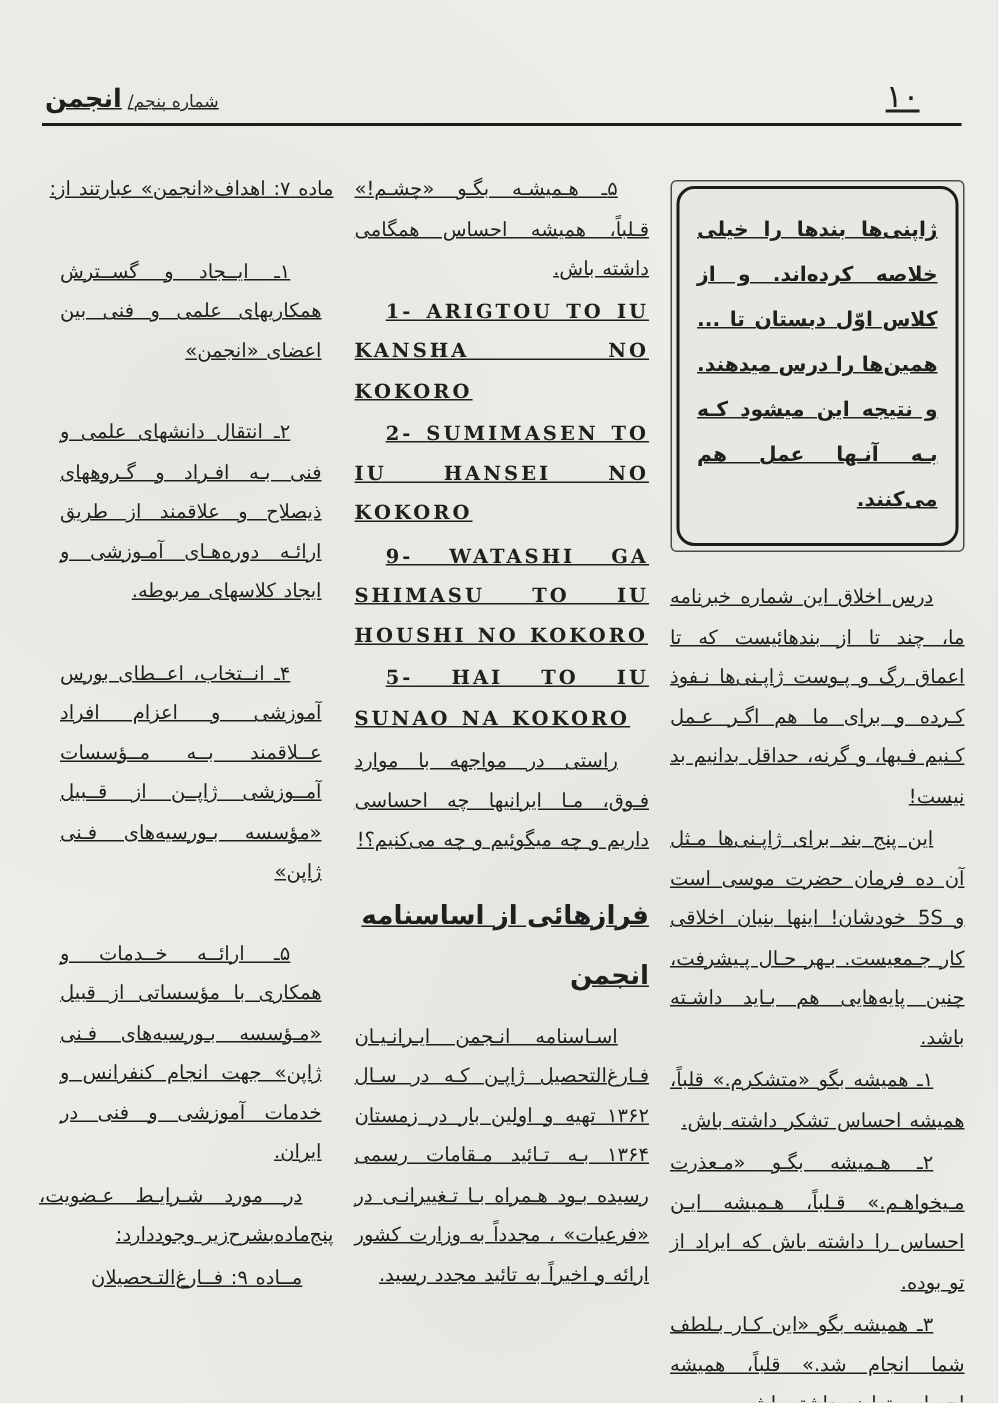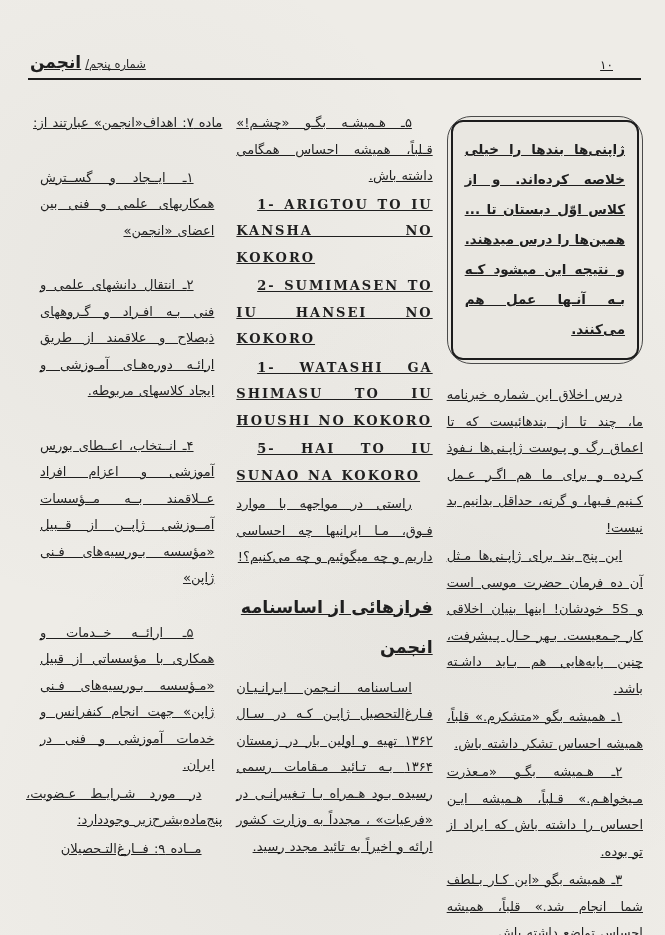--- a/index.html
+++ b/index.html
@@ -30,21 +30,21 @@
     align-items: flex-end;
     padding: 52px 4px 4px 4px;
   }
   .masthead { direction: ltr; display: flex; align-items: baseline; gap: 2px; }
   .masthead .title-bold {
     font-weight: bold; font-size: 17px; letter-spacing: 0.5px;
   }
   .masthead .title-issue {
     font-size: 11.5px; color: #2b2b2b; margin-left: 2px;
   }
-  .page-number { font-size: 12px; padding-right: 26px; }
+  .page-number { font-size: 21px; padding-right: 26px; }
   .rule {
     border-top: 2.5px solid #1d1d1d;
     margin: 2px 2px 0 2px;
   }
   
   .columns {
     direction: rtl;
     display: flex;
     gap: 14px;
     padding-top: 30px;
@@ -56,21 +56,21 @@
     line-height: 26.5px;
     text-align: justify;
     text-indent: 1.6em;
     word-spacing: 1px;
   }
   .col p.no-indent { text-indent: 0; }
   .col p.narrow { padding: 0 8px 0 14px; margin-top: 28px; }
   
   .box-outer {
     border: 1px solid #4a4a4a;
-    border-radius: 24px;
+    border-radius: 4px;
     padding: 3px;
     margin: 6px 0 18px 0;
     background: #e9e7e1;
   }
   .box-inner {
     border: 2px solid #1c1c1c;
     border-radius: 12px;
     padding: 12px 12px 14px 12px;
     font-weight: bold;
     font-size: 13.5px;
@@ -124,21 +124,21 @@
       <p>۱ـ همیشه بگو «متشکرم.» قلباً، همیشه احساس تشکر داشته باش.</p>
       <p>۲ـ هـمیشه بگـو «مـعذرت مـیخواهـم.» قـلباً، هـمیشه ایـن احساس را داشته باش که ایراد از تو بوده.</p>
       <p>۳ـ همیشه بگو «این کـار بـلطف شما انجام شد.» قلباً، همیشه احساس تواضع داشته باش.</p>
 
     </section>
 
     <section class="col">
       <p>۵ـ هـمیشـه بگـو «چشـم!» قـلباً، همیشه احساس همگامی داشته باش.</p>
       <p class="latin">1- ARIGTOU TO IU KANSHA NO KOKORO</p>
       <p class="latin">2- SUMIMASEN TO IU HANSEI NO KOKORO</p>
-      <p class="latin">1- WATASHI GA SHIMASU TO IU HOUSHI NO KOKORO</p>
+      <p class="latin">9- WATASHI GA SHIMASU TO IU HOUSHI NO KOKORO</p>
       <p class="latin">5- HAI TO IU SUNAO NA KOKORO</p>
       <p>راستی در مواجهه با موارد فـوق، مـا ایرانیها چه احساسی داریم و چه میگوئیم و چه می‌کنیم؟!</p>
       <h2 class="heading">فرازهائی از اساسنامه انجمن</h2>
       <p>اسـاسنامه انـجمن ایـرانـیـان فـارغ‌التحصیل ژاپـن کـه در سـال ۱۳۶۲ تهیه و اولین بار در زمستان ۱۳۶۴ بـه تـائید مـقامات رسمی رسیده بـود هـمراه بـا تـغییرانـی در «فرعیات» ، مجدداً به وزارت کشور ارائه و اخیراً به تائید مجدد رسید.</p>
 
     </section>
 
     <section class="col">
       <p class="no-indent">ماده ۷: اهداف«انجمن» عبارتند از:</p>
       <p class="narrow">۱ـ ایــجاد و گســترش همکاریهای علمی و فنی بین اعضای «انجمن»</p>

